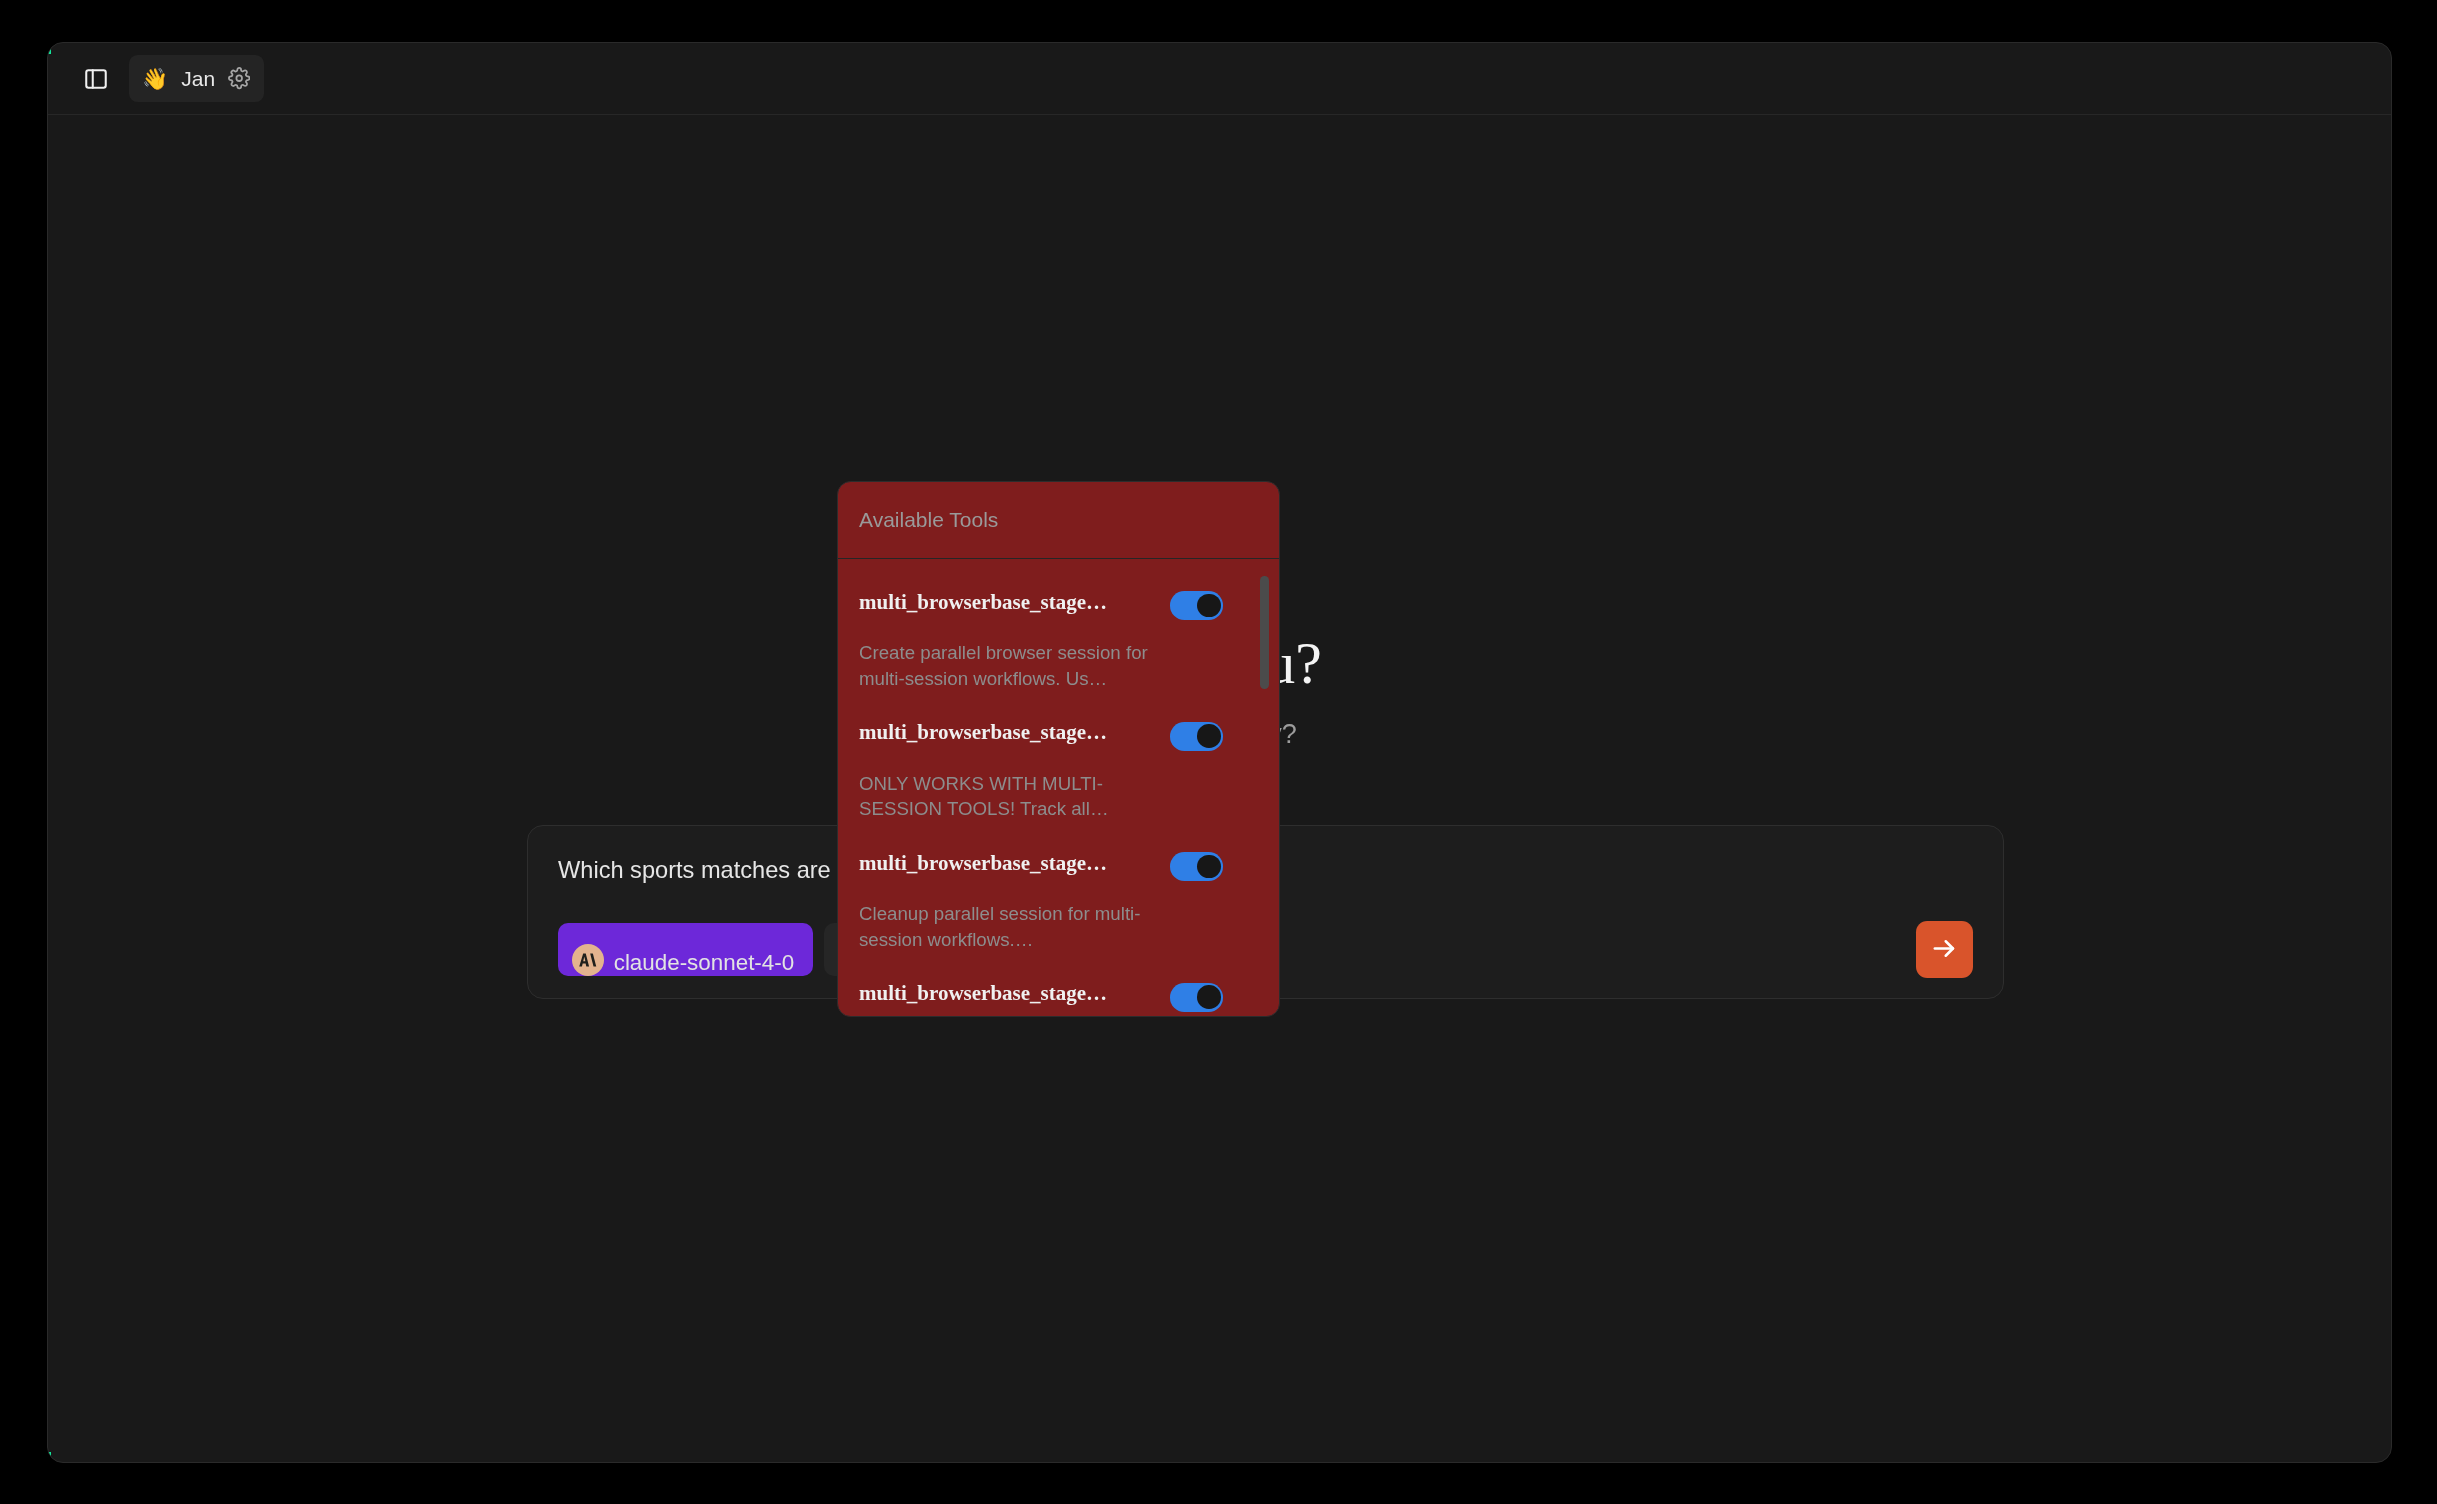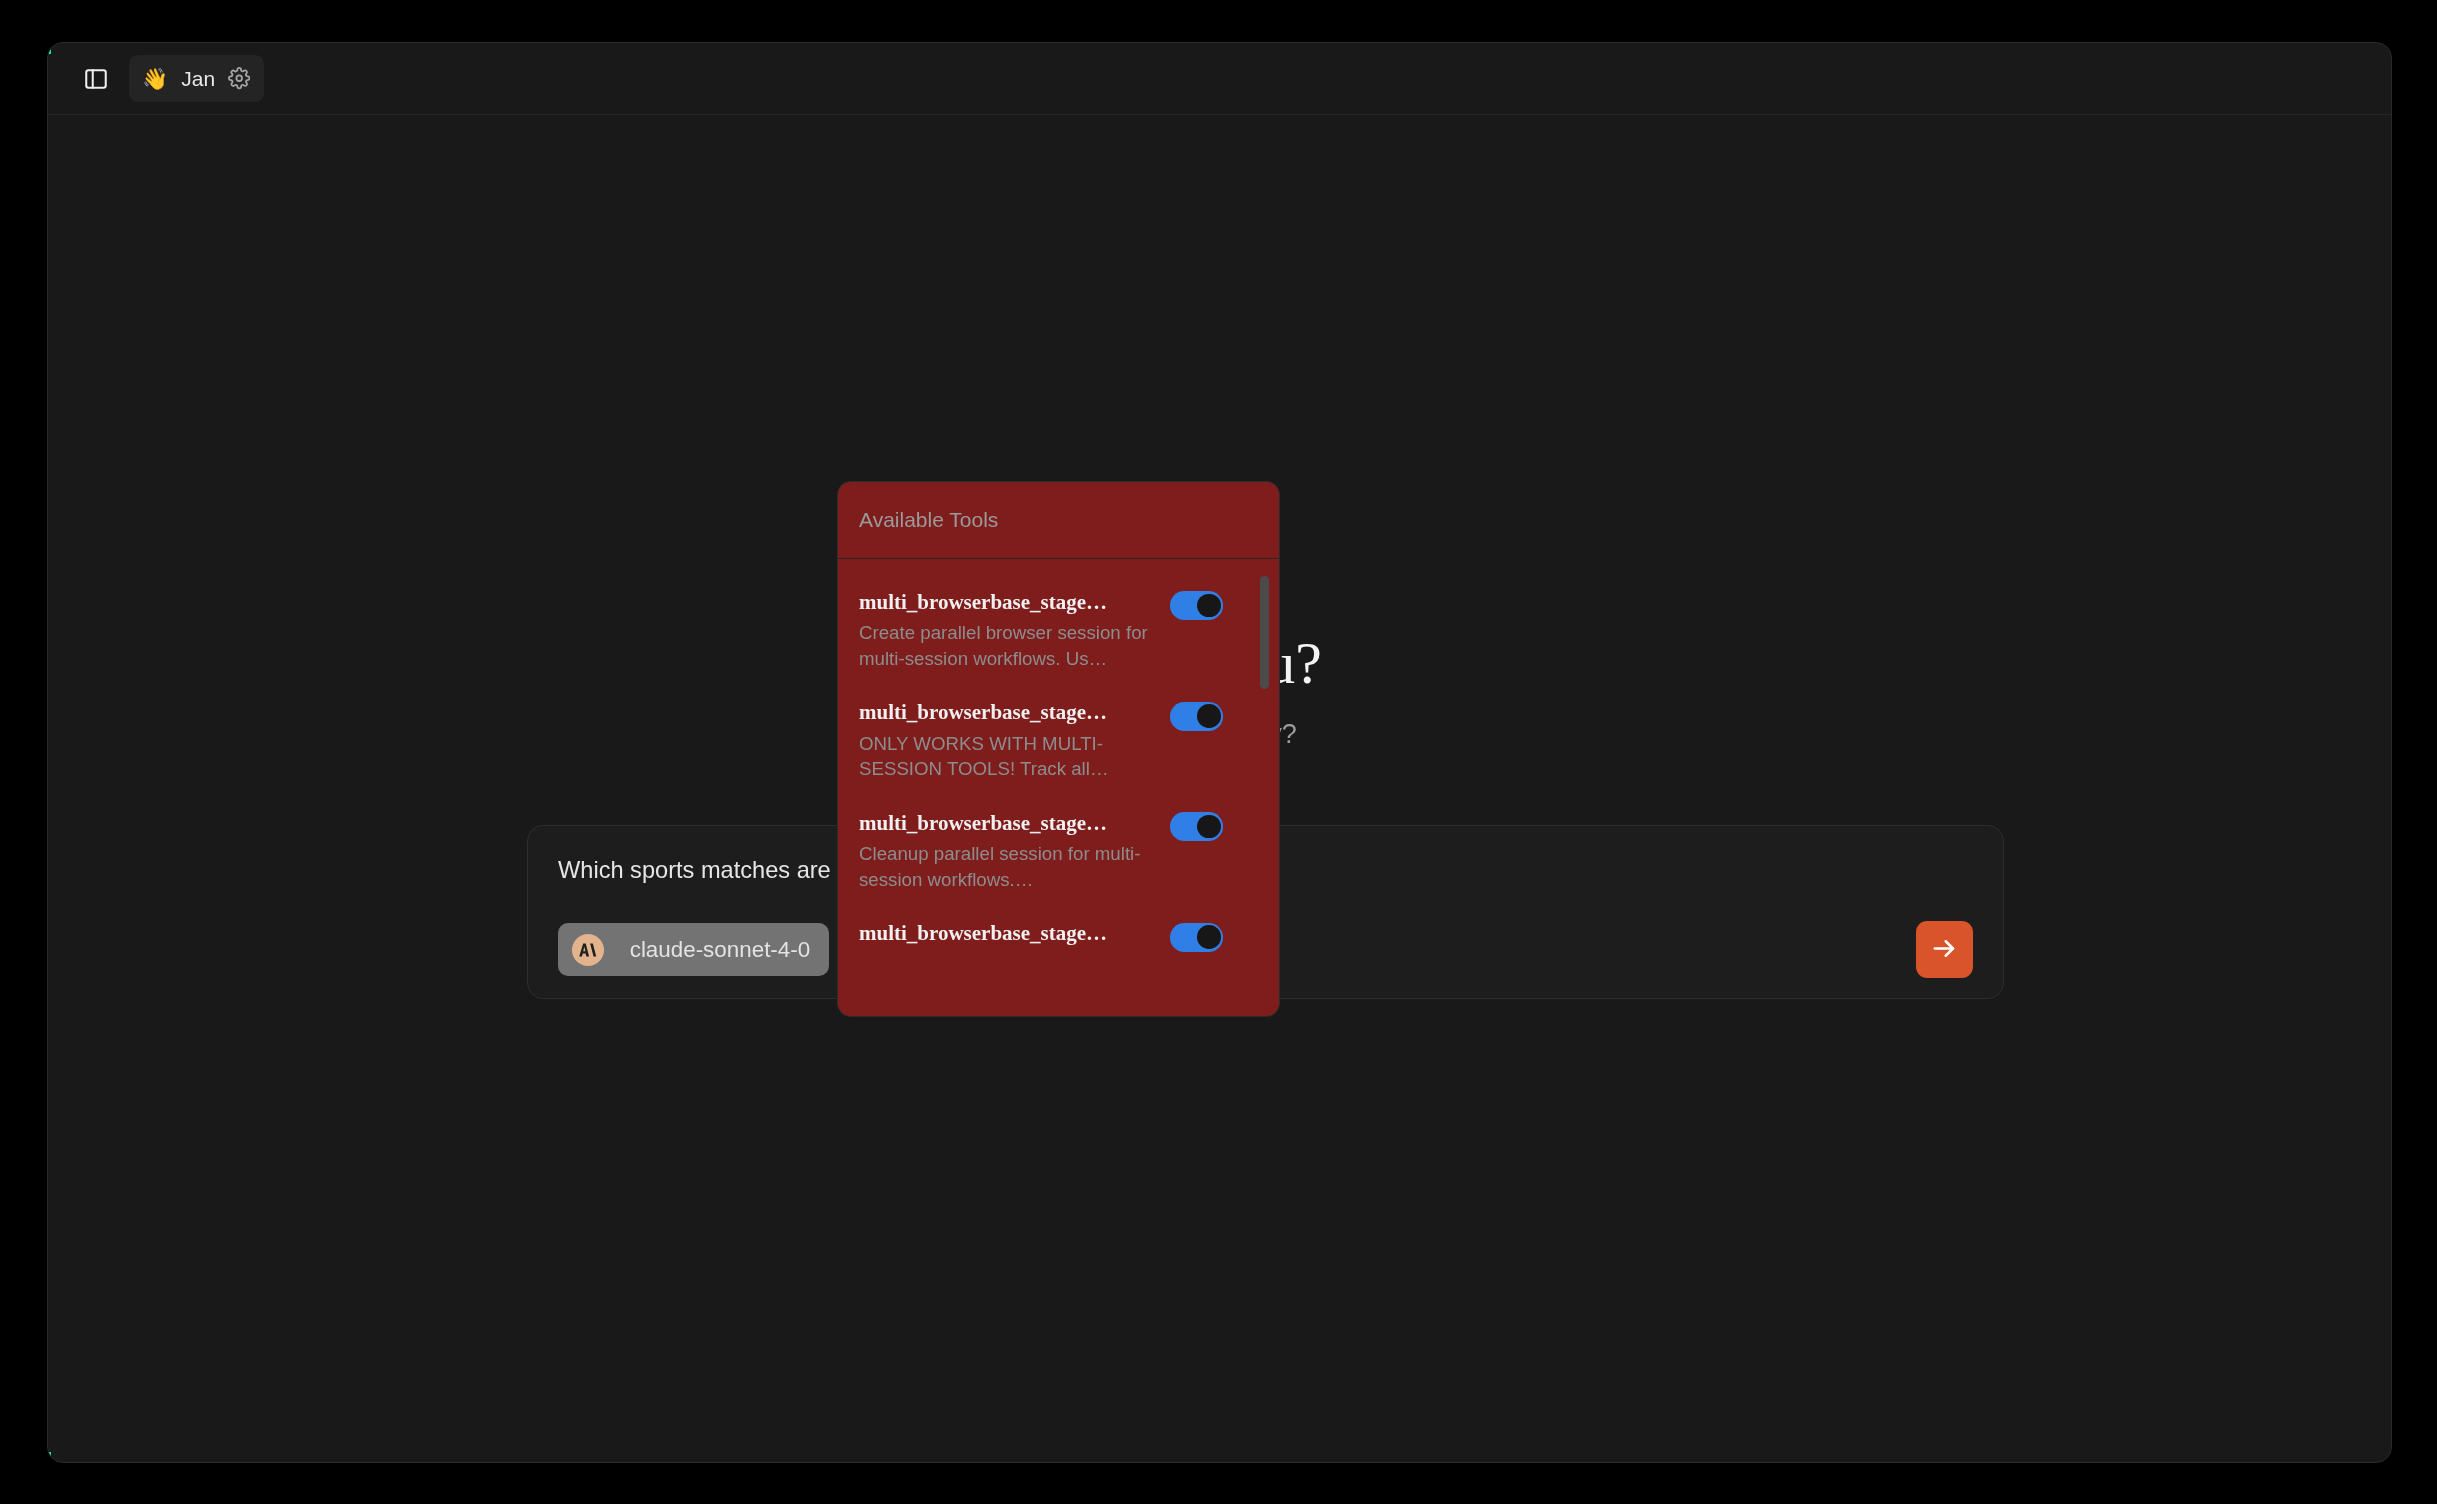--- a/index.html
+++ b/index.html
@@ -131,25 +131,25 @@
     right: 30px;
     bottom: 20px;
     height: 57px;
     display: flex;
     align-items: center;
     gap: 11.2px;
   }
 
   .model-chip {
     display: flex;
-    align-items: center;
-    gap: 26px;
+    align-items: flex-end;
+    gap: 10px;
     height: 53px;
     padding: 0 18.7px 0 13.7px;
-    background: #737373;
+    background: #6d28d9;
     border-radius: 10px;
     cursor: pointer;
   }
   .model-avatar {
     width: 32px; height: 32px;
     border-radius: 50%;
     background: #e3b38e;
     display: flex; align-items: center; justify-content: center;
     flex: 0 0 auto;
   }
@@ -241,21 +241,21 @@
     font-weight: 700;
     color: #f0f0f0;
     white-space: nowrap;
     overflow: hidden;
     text-overflow: ellipsis;
     max-width: 305px;
     line-height: 1.25;
     font-family: Liberation Serif, serif;
   }
   .tool-desc {
-    margin-top: 0;
+    margin-top: 20px;
     font-size: 18.7px;
     color: #8d8d8d;
     line-height: 1.38;
     max-width: 311px;
   }
 
   .toggle {
     flex: 0 0 auto;
     width: 53px;
     height: 29px;

